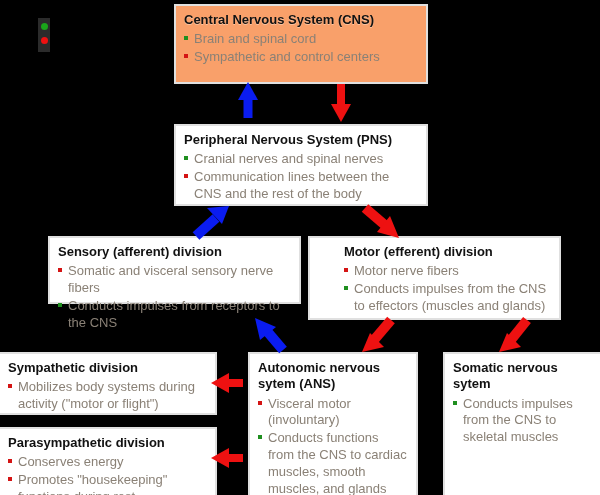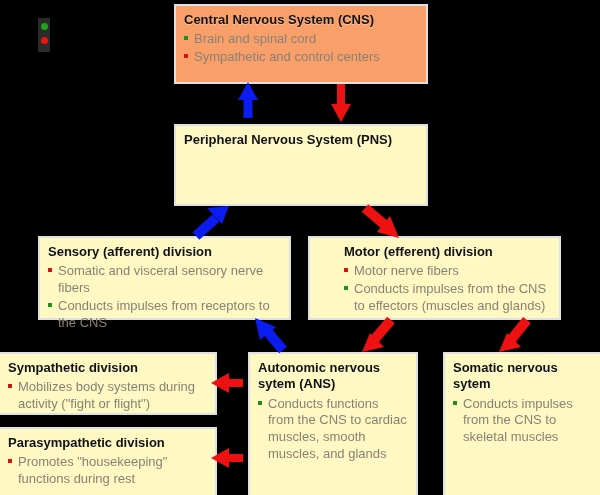--- a/index.html
+++ b/index.html
@@ -17,21 +17,21 @@
     background: #000000;
     overflow: hidden;
   }
   .box {
     position: absolute;
     box-sizing: border-box;
     border: 2px solid #d9d9d9;
     padding: 6px 8px 6px 8px;
   }
   .box.orange { background: #f9a06a; border-color: #e0e0e0; }
-  .box.yellow { background: #fef9c3; border-color: #e0e0e0; }
+  .box.yellow { background: #ffffff; border-color: #e0e0e0; }
   .box-title {
     text-align: left;
     font-weight: bold;
     color: #111111;
     font-size: 13px;
     line-height: 1.25;
     margin-bottom: 3px;
     text-shadow: 0 1px 0 rgba(255,255,255,0.35);
   }
   .bullets {
@@ -99,23 +99,33 @@
       </li>
       <li>
         <span class="bullet-dot red"></span>
         <span>Sympathetic and control centers</span>
       </li>
     </ul>
   </div>
 
   <div class="box yellow" style="left:174px; top:124px; width:254px; height:82px;">
     <div class="box-title">Peripheral Nervous System (PNS)</div>
-  </div>
-
-  <div class="box yellow" style="left:38px; top:236px; width:253px; height:84px;">
+    <ul class="bullets">
+      <li>
+        <span class="bullet-dot green"></span>
+        <span>Cranial nerves and spinal nerves</span>
+      </li>
+      <li>
+        <span class="bullet-dot red"></span>
+        <span>Communication lines between the CNS and the rest of the body</span>
+      </li>
+    </ul>
+  </div>
+
+  <div class="box yellow" style="left:48px; top:236px; width:253px; height:68px;">
     <div class="box-title">Sensory (afferent) division</div>
     <ul class="bullets">
       <li>
         <span class="bullet-dot red"></span>
         <span>Somatic and visceral sensory nerve fibers</span>
       </li>
       <li>
         <span class="bullet-dot green"></span>
         <span>Conducts impulses from receptors to the CNS</span>
       </li>
@@ -134,40 +144,45 @@
         <span>Conducts impulses from the CNS to effectors (muscles and glands)</span>
       </li>
     </ul>
   </div>
 
   <div class="box yellow" style="left:-2px; top:352px; width:219px; height:63px;">
     <div class="box-title">Sympathetic division</div>
     <ul class="bullets">
       <li>
         <span class="bullet-dot red"></span>
-        <span>Mobilizes body systems during activity ("fight or flight")</span>
+        <span>Mobilizes body systems during activity ("motor or flight")</span>
       </li>
     </ul>
   </div>
 
   <div class="box yellow" style="left:-2px; top:427px; width:219px; height:70px;">
     <div class="box-title">Parasympathetic division</div>
     <ul class="bullets">
       <li>
         <span class="bullet-dot red"></span>
+        <span>Conserves energy</span>
+      </li>
+      <li>
+        <span class="bullet-dot red"></span>
         <span>Promotes "housekeeping" functions during rest</span>
       </li>
     </ul>
   </div>
 
   <div class="box yellow" style="left:248px; top:352px; width:170px; height:145px;">
     <div class="box-title">Autonomic nervous sytem (ANS)</div>
     <ul class="bullets">
       <li>
         <span class="bullet-dot red"></span>
+        <span>Visceral motor (involuntary)</span>
       </li>
       <li>
         <span class="bullet-dot green"></span>
         <span>Conducts functions from the CNS to cardiac muscles, smooth muscles, and glands</span>
       </li>
     </ul>
   </div>
 
   <div class="box yellow" style="left:443px; top:352px; width:159px; height:145px;">
     <div class="box-title">Somatic nervous sytem</div>

